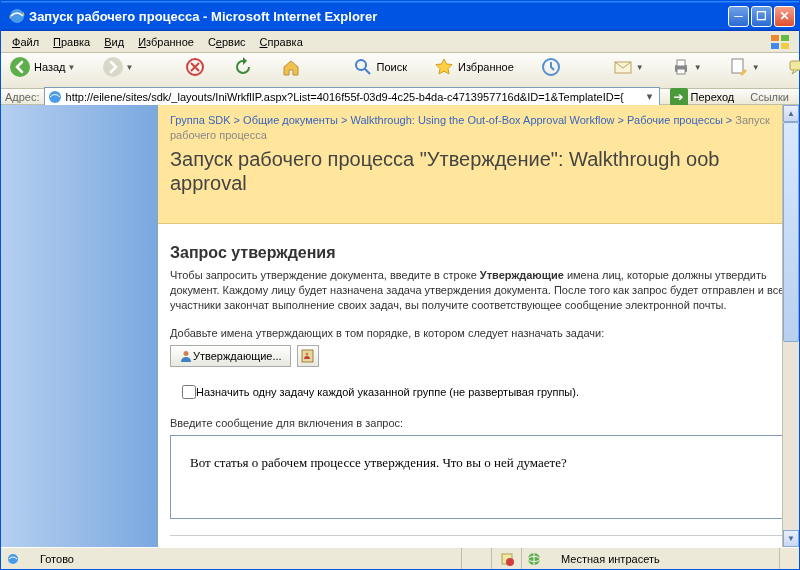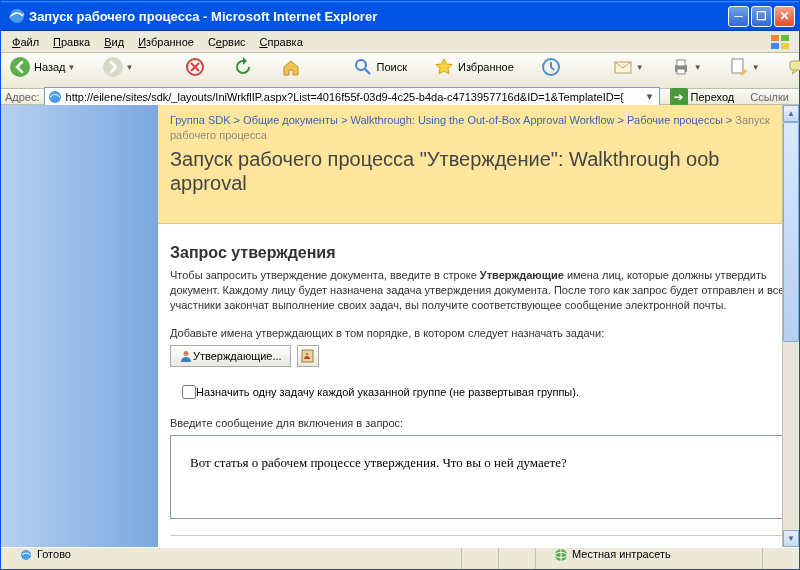--- a/index.html
+++ b/index.html
@@ -50,21 +50,21 @@
 .approw{display:flex;align-items:center;gap:6px;margin-bottom:10px}
 .apprbtn{height:22px;border:1px solid #aaa;background:linear-gradient(#fff,#e8e8e0);display:flex;align-items:center;padding:0 8px;}
 .apprbtn .pico{width:14px;height:14px}
 .apprname{height:20px;flex:1;border-bottom:1px solid #000;padding:2px 4px;font-family:Tahoma;color:#000}
 .bookbtn{width:22px;height:22px;border:1px solid #aaa;background:linear-gradient(#fff,#e8e8e0);display:flex;align-items:center;justify-content:center}
 .chkrow{display:flex;align-items:center;gap:0;margin:18px 0 18px 12px}
 .chkrow input{width:14px;height:14px}
 .msgbox{width:100%;height:84px;border:1px solid #7f9db9;padding:19px;font-family:Tahoma;font-size:13px;resize:none;outline:none}
 .secthdr{font-weight:bold;border-top:1px solid #ccc;padding-top:19px;margin-top:14px}
 .statusbar{height:22px;background:#ece9d8;border-top:1px solid #fff;display:flex;align-items:center;font-size:11px}
-.statusbar .cell{padding:0 18px;display:flex;gap:4px;height:100%;border-left:1px solid #c0c0a8}
+.statusbar .cell{padding:0 5px;display:flex;align-items:center;gap:20px;height:100%;border-left:1px solid #c0c0a8}
 .statusbar .cell:first-child{border-left:0;flex:0 0 460px}
 .statusbar .spacer{flex:1}
 svg{display:block}
 </style>
 </head>
 <body>
 
 <div class="window">
   <div class="titlebar">
     <svg class="ie-logo" viewBox="0 0 16 16">

